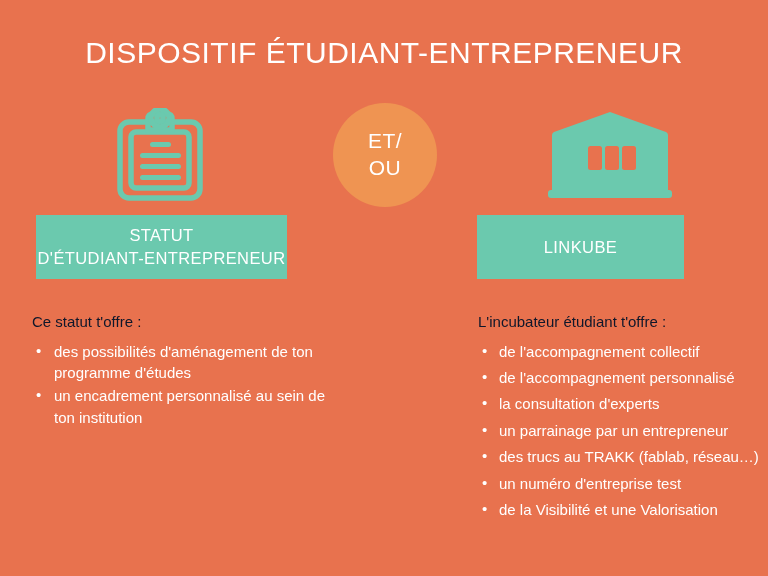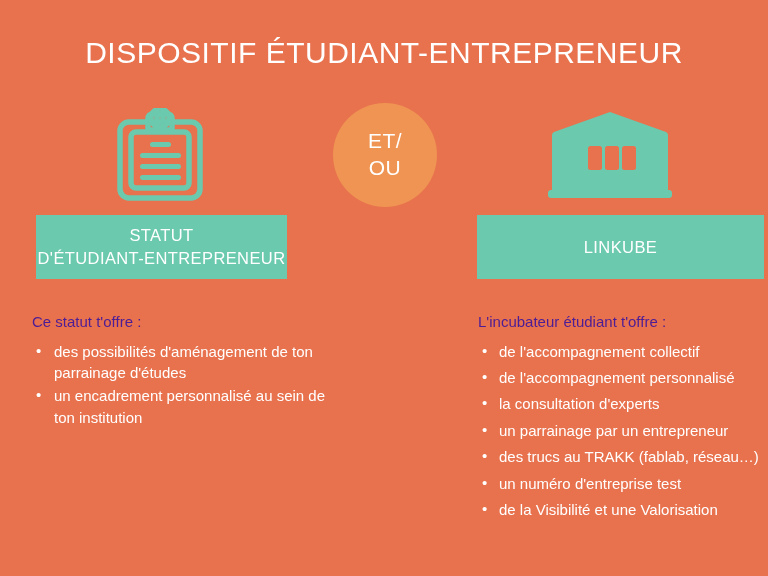--- a/index.html
+++ b/index.html
@@ -88,33 +88,33 @@
     text-align: center;
     line-height: 1.38;
   }
   .banner span {
     font-size: 16.5px;
     color: #ffffff;
     letter-spacing: 0.4px;
     white-space: nowrap;
   }
   .banner-left  { left: 36px;  top: 215px; width: 251px; height: 64px; }
-  .banner-right { left: 477px; top: 215px; width: 287px; height: 64px; }
+  .banner-right { left: 477px; top: 215px; width: 207px; height: 64px; }
 
   
   .column {
     position: absolute;
     top: 312px;
   }
   .column-left  { left: 32px;  width: 300px; }
   .column-right { left: 478px; width: 280px; }
 
   .intro {
     font-size: 15px;
-    color: #4c1d95;
+    color: #0f172a;
     margin-bottom: 9px;
     line-height: 1.3;
     white-space: nowrap;
   }
 
   ul.bullets {
     list-style: none;
     padding: 0;
     margin: 0;
   }
@@ -184,21 +184,21 @@
     <span>D'ÉTUDIANT-ENTREPRENEUR</span>
   </div>
 
   <div class="banner banner-right">
     <span>LINKUBE</span>
   </div>
 
   <div class="column column-left">
     <div class="intro">Ce statut t'offre :</div>
     <ul class="bullets">
-      <li>des possibilités d'aménagement de ton parrainage d'études</li>
+      <li>des possibilités d'aménagement de ton programme d'études</li>
       <li>un encadrement personnalisé au sein de ton institution</li>
     </ul>
   </div>
 
   <div class="column column-right">
     <div class="intro">L'incubateur étudiant t'offre :</div>
     <ul class="bullets">
       <li>de l'accompagnement collectif</li>
       <li>de l'accompagnement personnalisé</li>
       <li>la consultation d'experts</li>

